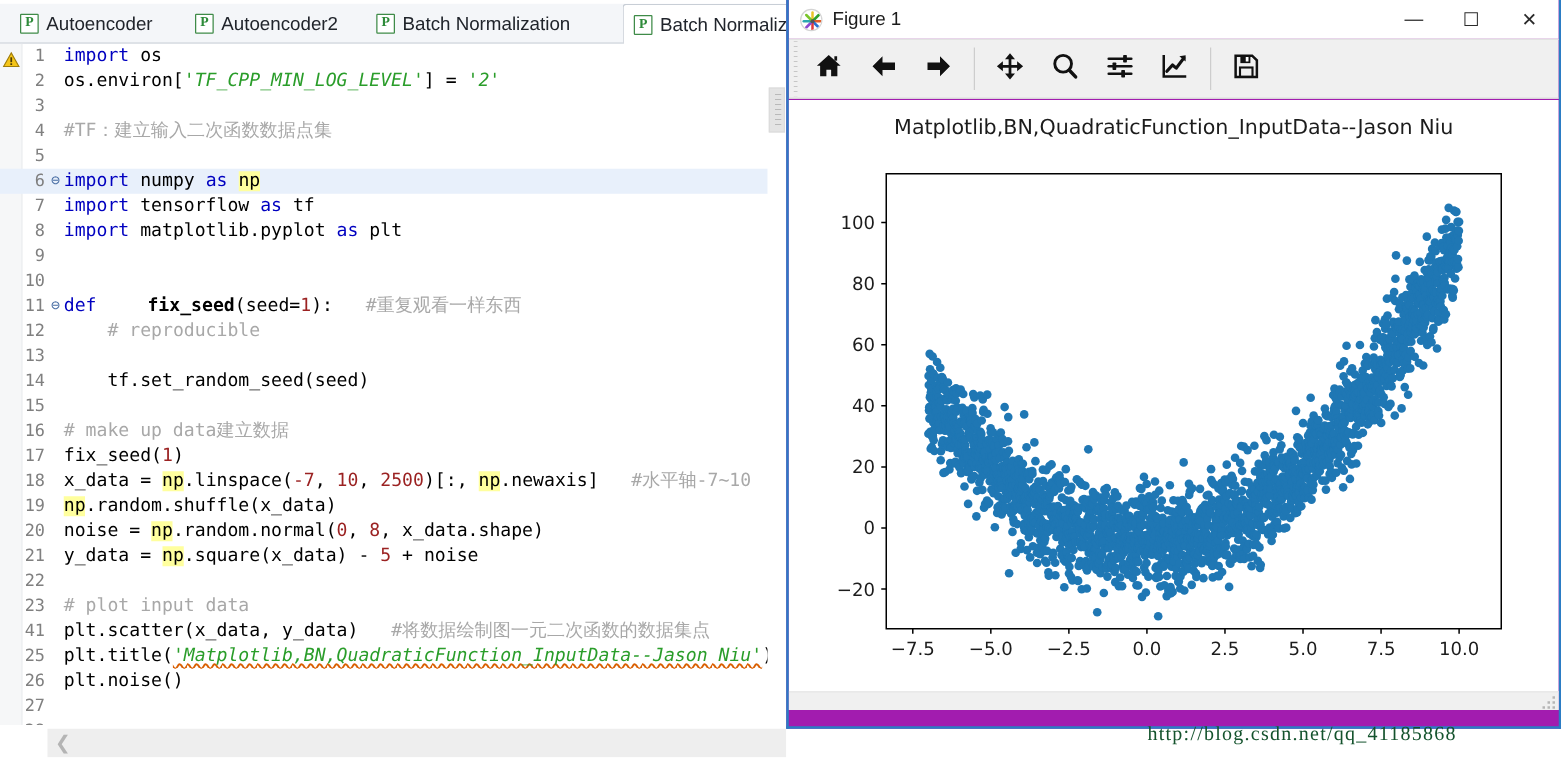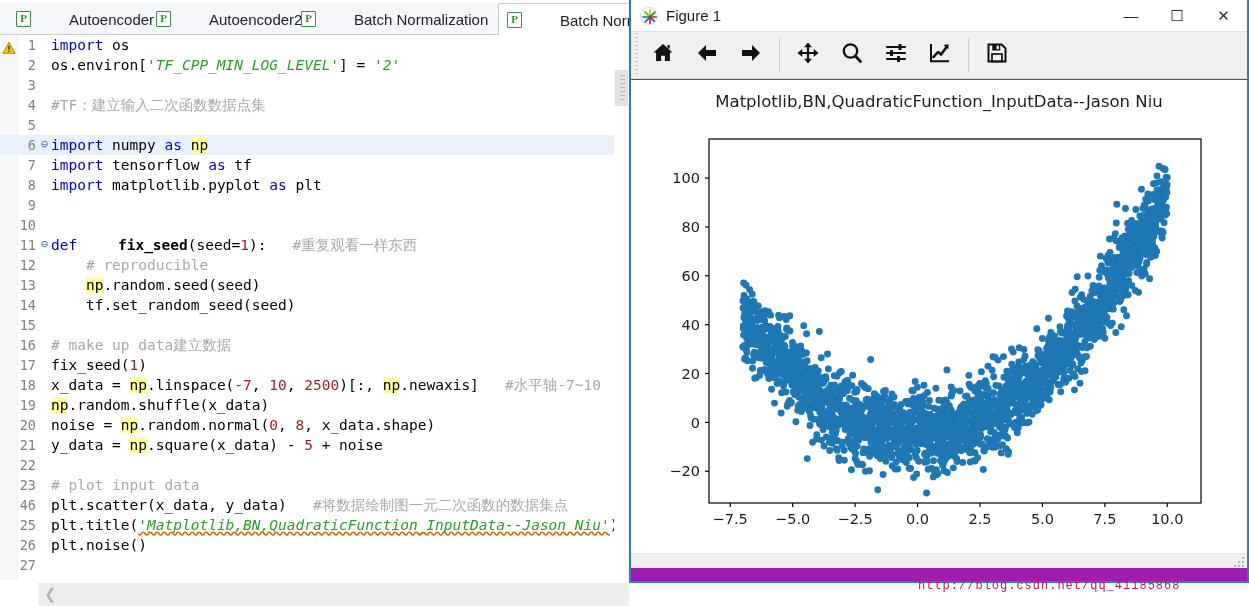--- a/index.html
+++ b/index.html
@@ -50,21 +50,21 @@
     background: #ffffff;
     border-radius: 1px;
   }
   .pyicon::after {
     content: "P";
     position: absolute; left: 0; top: -2px; width: 100%;
     font-size: 11px; font-weight: bold; line-height: 17px;
     text-align: center; color: #2e8b3a;
     font-family: "Liberation Serif", serif;
   }
-  .tab-label { font-family: "Liberation Sans", sans-serif; margin-left: 32px; }
+  .tab-label { font-family: "Liberation Sans", sans-serif; }
 
   
   .code-area {
     position: absolute; left: 0; top: 35px; width: 629px; height: 545px;
     background: #ffffff;
     overflow: hidden;
   }
   .gutter-marker-col {
     position: absolute; left: 0; top: 0; width: 18px; height: 545px;
     background: #f6f7f8;
@@ -207,24 +207,24 @@
     position: absolute; left: 0; bottom: 0; width: 616px; height: 15px;
     background: #f0f0f0;
     border-top: 1px solid #e6e6e6;
   }
   .fig-status-grip {
     position: absolute; right: 1px; bottom: 0; width: 13px; height: 13px;
   }
 
   .watermark {
     position: absolute; left: 918px; top: 579px;
-    font-family: Liberation Mono, monospace;
-    font-size: 12px;
+    font-family: Liberation Serif, serif;
+    font-size: 16px;
     letter-spacing: 1px;
-    color: #be185d;
+    color: #14532d;
     white-space: nowrap;
     user-select: none;
   }
 </style>
 </head>
 <body>
 
 <div id="root">
 
   <div id="ide">
@@ -265,32 +265,32 @@
           <div class="cline"><span class="lnum">3</span><span class="ctext"></span></div>
           <div class="cline"><span class="lnum">4</span><span class="ctext"><span class="cmt">#TF：建立输入二次函数数据点集</span></span></div>
           <div class="cline"><span class="lnum">5</span><span class="ctext"></span></div>
           <div class="cline hl"><span class="lnum">6</span><span class="fold">⊖</span><span class="ctext"><span class="imp">import</span> numpy <span class="imp">as</span> <span class="hlt">np</span></span></div>
           <div class="cline"><span class="lnum">7</span><span class="ctext"><span class="imp">import</span> tensorflow <span class="imp">as</span> tf</span></div>
           <div class="cline"><span class="lnum">8</span><span class="ctext"><span class="imp">import</span> matplotlib.pyplot <span class="imp">as</span> plt</span></div>
           <div class="cline"><span class="lnum">9</span><span class="ctext"></span></div>
           <div class="cline"><span class="lnum">10</span><span class="ctext"></span></div>
           <div class="cline"><span class="lnum">11</span><span class="fold">⊖</span><span class="ctext"><span class="imp">def</span> <span class="fn">fix_seed</span>(seed=<span class="num">1</span>):   <span class="cmt">#重复观看一样东西</span></span></div>
           <div class="cline"><span class="lnum">12</span><span class="ctext">    <span class="cmt"># reproducible</span></span></div>
-          <div class="cline"><span class="lnum">13</span><span class="ctext">    <span class="hlt">np</span>.random.seed(seed)</span></div>
+          <div class="cline"><span class="lnum">13</span></div>
           <div class="cline"><span class="lnum">14</span><span class="ctext">    tf.set_random_seed(seed)</span></div>
           <div class="cline"><span class="lnum">15</span><span class="ctext"></span></div>
           <div class="cline"><span class="lnum">16</span><span class="ctext"><span class="cmt"># make up data建立数据</span></span></div>
           <div class="cline"><span class="lnum">17</span><span class="ctext">fix_seed(<span class="num">1</span>)</span></div>
           <div class="cline"><span class="lnum">18</span><span class="ctext">x_data = <span class="hlt">np</span>.linspace(<span class="num">-7</span>, <span class="num">10</span>, <span class="num">2500</span>)[:, <span class="hlt">np</span>.newaxis]   <span class="cmt">#水平轴-7~10</span></span></div>
           <div class="cline"><span class="lnum">19</span><span class="ctext"><span class="hlt">np</span>.random.shuffle(x_data)</span></div>
           <div class="cline"><span class="lnum">20</span><span class="ctext">noise = <span class="hlt">np</span>.random.normal(<span class="num">0</span>, <span class="num">8</span>, x_data.shape)</span></div>
           <div class="cline"><span class="lnum">21</span><span class="ctext">y_data = <span class="hlt">np</span>.square(x_data) - <span class="num">5</span> + noise</span></div>
           <div class="cline"><span class="lnum">22</span><span class="ctext"></span></div>
           <div class="cline"><span class="lnum">23</span><span class="ctext"><span class="cmt"># plot input data</span></span></div>
-          <div class="cline"><span class="lnum">46</span><span class="ctext">plt.scatter(x_data, y_data)   <span class="cmt">#将数据绘制图一元二次函数的数据集点</span></span></div>
+          <div class="cline"><span class="lnum">41</span><span class="ctext">plt.scatter(x_data, y_data)   <span class="cmt">#将数据绘制图一元二次函数的数据集点</span></span></div>
           <div class="cline"><span class="lnum">25</span><span class="ctext">plt.title(<span class="str squig">'Matplotlib,BN,QuadraticFunction_InputData--Jason Niu'</span>)</span></div>
           <div class="cline"><span class="lnum">26</span><span class="ctext">plt.noise()</span></div>
           <div class="cline"><span class="lnum">27</span><span class="ctext"></span></div>
           <div class="cline"><span class="lnum">28</span><span class="ctext"></span></div>
         </div>
       <div class="v-scroll">
         <div class="v-scroll-thumb"></div>
       </div>
     </div>
 

